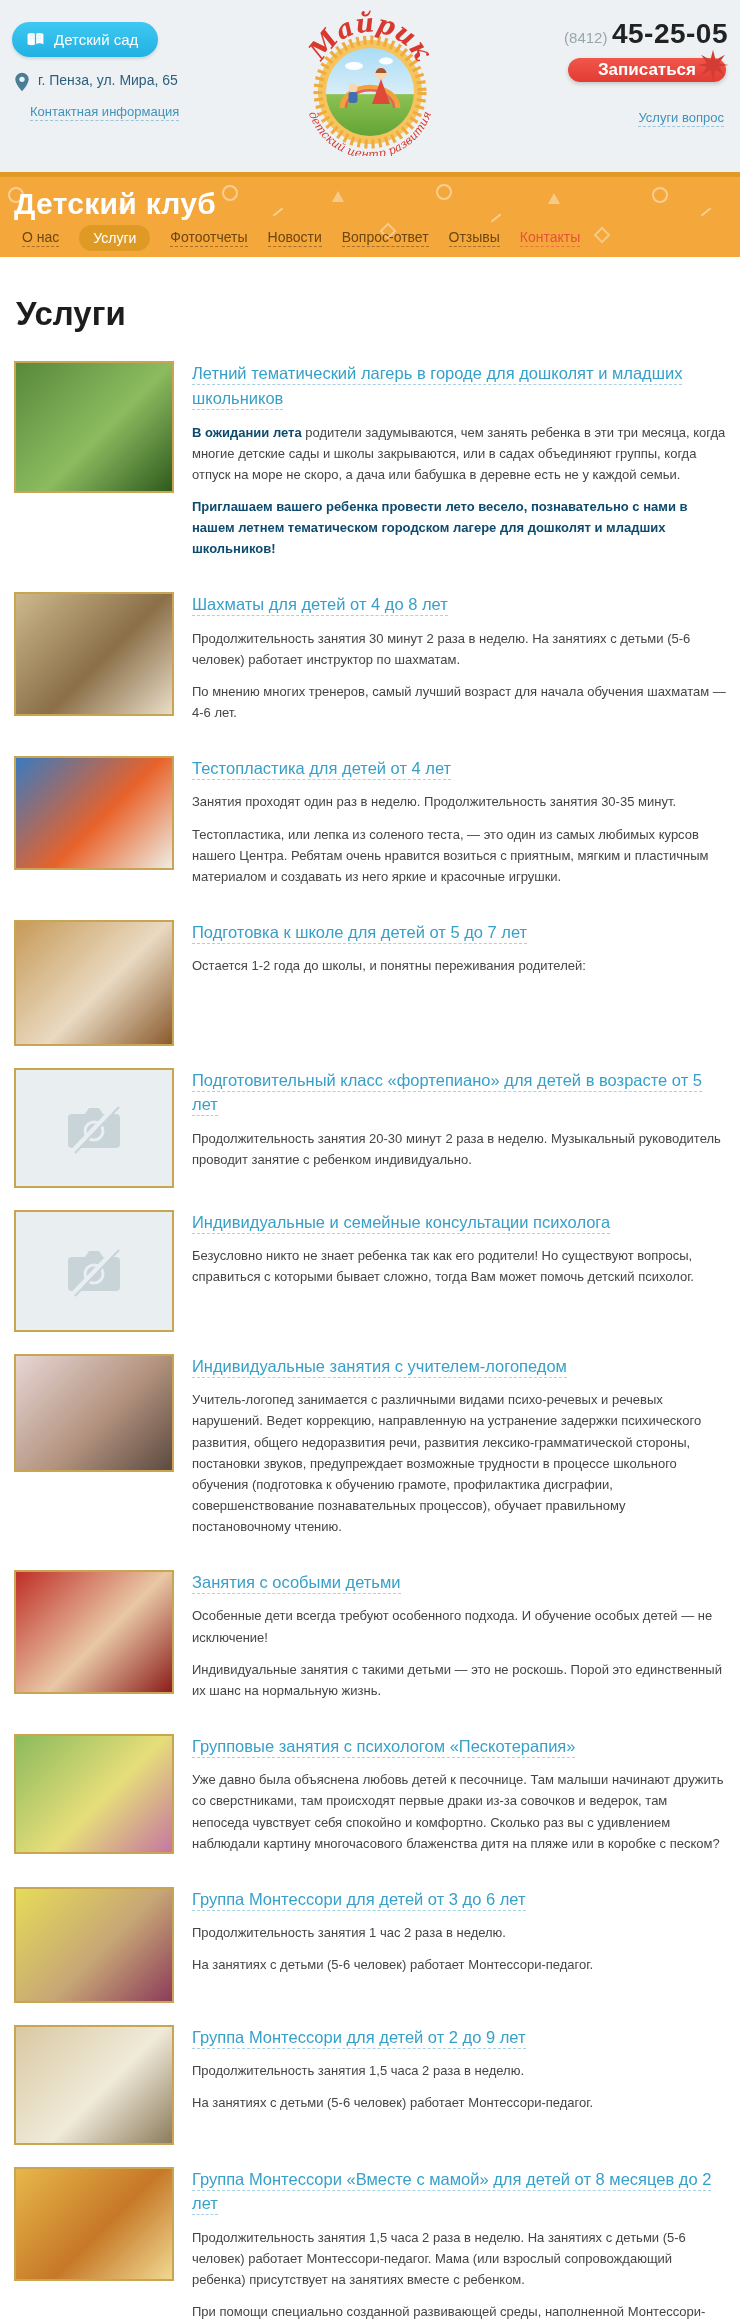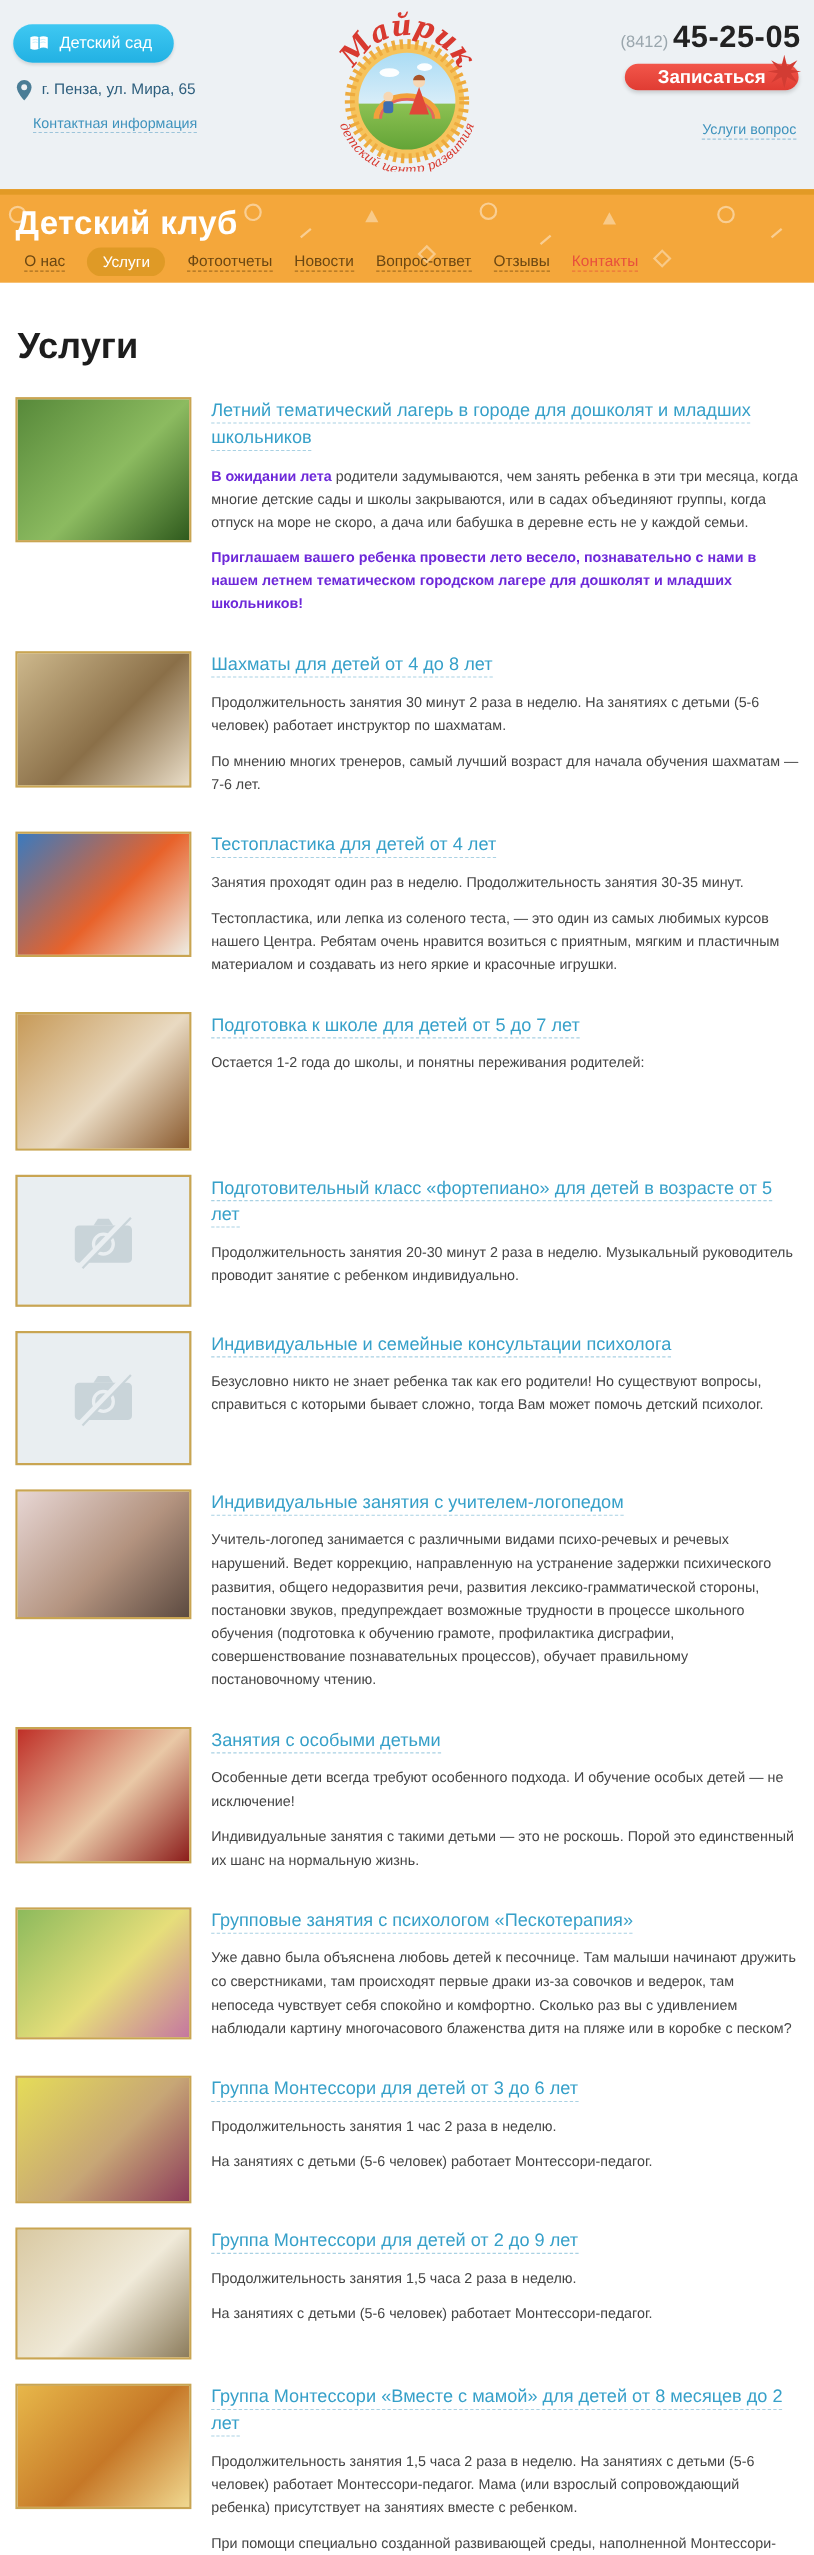--- a/index.html
+++ b/index.html
@@ -42,21 +42,21 @@
   
   .content{padding:14px 14px 26px 14px;background:#fff;}
   .page-title{margin:24px 0 28px 2px;font-size:33px;font-weight:bold;color:#1d1d1d;}
   .service{display:flex;gap:18px;margin-bottom:22px;}
   .thumb{flex:0 0 156px;width:156px;border:2px solid #c9a552;box-sizing:content-box;
     display:flex;align-items:center;justify-content:center;overflow:hidden;background:#e9eef1;}
   .sbody{flex:1;min-width:0;}
   .stitle{display:inline;color:#36a0c9;font-size:16.5px;line-height:1.5;
     border-bottom:1px dashed #a9d1e3;padding-bottom:2px;}
   .sbody p{margin:11px 0;font-size:13px;line-height:1.62;color:#454545;}
-  .sbody p strong{color:#6d28d9;}
+  .sbody p strong{color:#0c4a6e;}
   .paras{margin-top:10px;}
 </style>
 </head>
 <body>
 
 <header class="site-header">
   <a class="kg-btn">
     <span style="display:flex;">
       <svg width="19" height="17" viewBox="0 0 24 20">
           <path d="M2 3 q5-2.6 10 0 q5-2.6 10 0 v13 q-5-2.6-10 0 q-5 2.6-10 0 z" fill="#fff"></path>
@@ -169,21 +169,21 @@
   </article>
 
   <article class="service">
     <a class="thumb" style="height: 120px; background: linear-gradient(135deg, rgb(205, 184, 140) 0%, rgb(138, 111, 72) 55%, rgb(233, 221, 200) 100%);">
       
     </a>
     <div class="sbody">
       <a class="stitle">Шахматы для детей от 4 до 8 лет</a>
       <div class="paras">
             <p>Продолжительность занятия 30 минут 2 раза в неделю. На занятиях с детьми (5-6 человек) работает инструктор по шахматам.</p>
-            <p>По мнению многих тренеров, самый лучший возраст для начала обучения шахматам — 7-6 лет.</p>
+            <p>По мнению многих тренеров, самый лучший возраст для начала обучения шахматам — 4-6 лет.</p>
           </div>
     </div>
   </article>
 
   <article class="service">
     <a class="thumb" style="height: 110px; background: linear-gradient(135deg, rgb(58, 122, 191) 0%, rgb(232, 98, 42) 55%, rgb(238, 237, 228) 100%);">
       
     </a>
     <div class="sbody">
       <a class="stitle">Тестопластика для детей от 4 лет</a>

